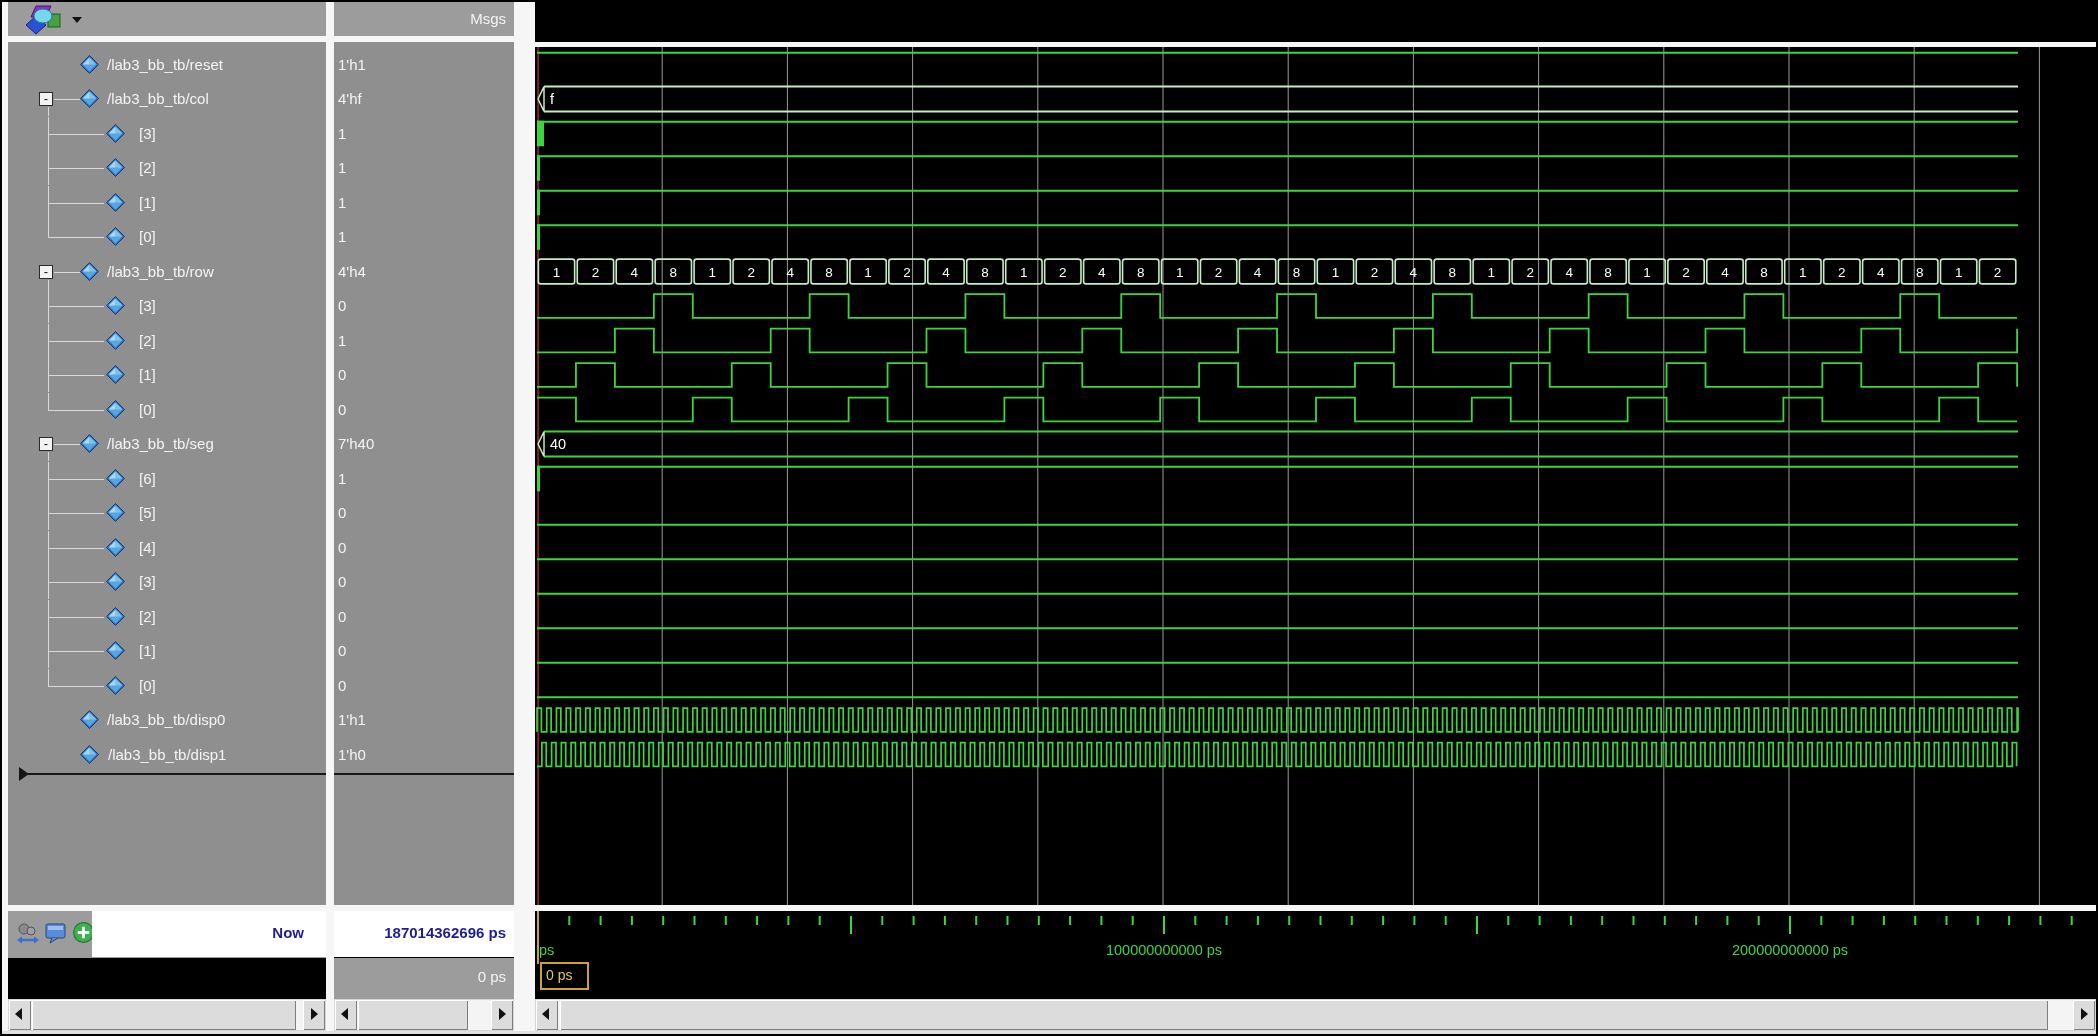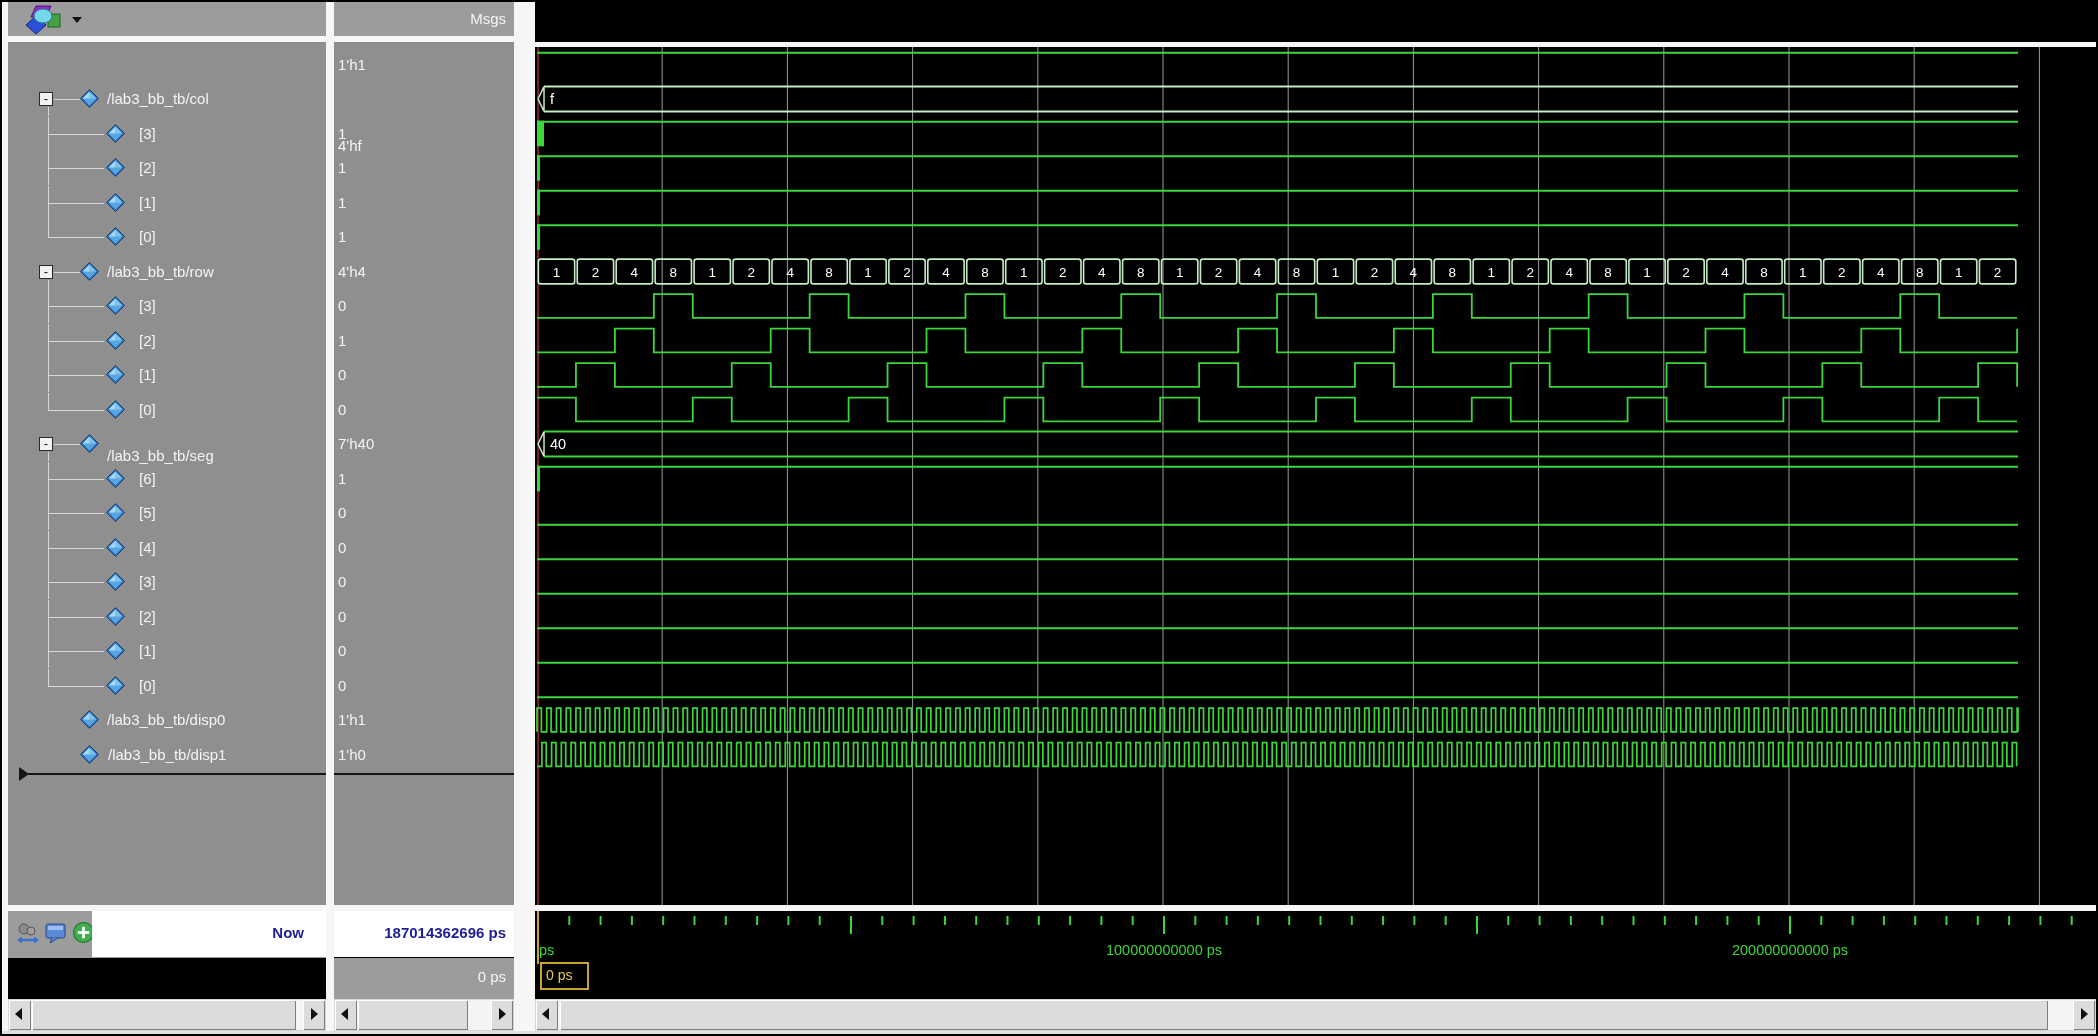--- a/index.html
+++ b/index.html
@@ -54,20 +54,29 @@
   </div>
   <div class="abs headgray" style="left:334px;top:2px;width:180px;height:34px;">
     <span class="abs sigtext" style="right:8px;top:8px;">Msgs</span>
   </div>
   <div class="abs white" style="left:2px;top:36px;width:533px;height:6px;"></div>
 
   <div class="abs white" style="left:326px;top:2px;width:8px;height:1029px;"></div>
   <div class="abs white" style="left:514px;top:2px;width:21px;height:1029px;"></div>
 
   <div id="names" class="abs panelgray" style="left:8px;top:42px;width:318px;height:863px;overflow:hidden;">
+      <div style="position:absolute;left:0;top:5.5px;width:318px;height:34px;">
+        <div style="position:absolute;left:72px;top:7px;width:19px;height:19px;"><svg width="19" height="19" viewBox="0 0 19 19">
+            <polygon points="9.5,0.5 18.5,9.5 9.5,18.5 0.5,9.5" fill="#2e6fc2" stroke="#15406f"></polygon>
+            <polygon points="9.5,2.6 16.4,9.5 9.5,16.4 2.6,9.5" fill="#58a6e0"></polygon>
+            <polygon points="9.5,2.6 2.6,9.5 9.5,9.5" fill="#a6d9f2"></polygon>
+            <polygon points="9.5,2.6 16.4,9.5 9.5,9.5" fill="#7fc2ea"></polygon>
+          </svg></div>
+        <div class="sigtext" style="position:absolute;left:99px;top:8px;">/lab3_bb_tb/reset</div>
+      </div>
       <div style="position:absolute;left:0;top:40px;width:318px;height:34px;">
         <div class="expandbox" style="position:absolute;left:31px;top:10px;">-</div>
         <div class="treeline" style="position:absolute;left:46px;top:17px;width:26px;height:1px;"></div>
         <div class="treeline" style="position:absolute;left:40px;top:25px;width:1px;height:9px;"></div>
         <div style="position:absolute;left:72px;top:7px;width:19px;height:19px;"><svg width="19" height="19" viewBox="0 0 19 19">
             <polygon points="9.5,0.5 18.5,9.5 9.5,18.5 0.5,9.5" fill="#2e6fc2" stroke="#15406f"></polygon>
             <polygon points="9.5,2.6 16.4,9.5 9.5,16.4 2.6,9.5" fill="#58a6e0"></polygon>
             <polygon points="9.5,2.6 2.6,9.5 9.5,9.5" fill="#a6d9f2"></polygon>
             <polygon points="9.5,2.6 16.4,9.5 9.5,9.5" fill="#7fc2ea"></polygon>
           </svg></div>
@@ -176,21 +185,21 @@
       <div style="position:absolute;left:0;top:385px;width:318px;height:34px;">
         <div class="expandbox" style="position:absolute;left:31px;top:10px;">-</div>
         <div class="treeline" style="position:absolute;left:46px;top:17px;width:26px;height:1px;"></div>
         <div class="treeline" style="position:absolute;left:40px;top:25px;width:1px;height:9px;"></div>
         <div style="position:absolute;left:72px;top:7px;width:19px;height:19px;"><svg width="19" height="19" viewBox="0 0 19 19">
             <polygon points="9.5,0.5 18.5,9.5 9.5,18.5 0.5,9.5" fill="#2e6fc2" stroke="#15406f"></polygon>
             <polygon points="9.5,2.6 16.4,9.5 9.5,16.4 2.6,9.5" fill="#58a6e0"></polygon>
             <polygon points="9.5,2.6 2.6,9.5 9.5,9.5" fill="#a6d9f2"></polygon>
             <polygon points="9.5,2.6 16.4,9.5 9.5,9.5" fill="#7fc2ea"></polygon>
           </svg></div>
-        <div class="sigtext" style="position:absolute;left:99px;top:20px;">/lab3_bb_tb/seg</div>
+        <div class="sigtext" style="position:absolute;left:99px;top:8px;">/lab3_bb_tb/seg</div>
       </div>
       <div style="position:absolute;left:0;top:419.5px;width:318px;height:34px;">
         <div class="treeline" style="position:absolute;left:40px;top:0;width:1px;height:34px;"></div>
         <div class="treeline" style="position:absolute;left:40px;top:17px;width:56px;height:1px;"></div>
         <div style="position:absolute;left:98px;top:7px;width:19px;height:19px;"><svg width="19" height="19" viewBox="0 0 19 19">
             <polygon points="9.5,0.5 18.5,9.5 9.5,18.5 0.5,9.5" fill="#2e6fc2" stroke="#15406f"></polygon>
             <polygon points="9.5,2.6 16.4,9.5 9.5,16.4 2.6,9.5" fill="#58a6e0"></polygon>
             <polygon points="9.5,2.6 2.6,9.5 9.5,9.5" fill="#a6d9f2"></polygon>
             <polygon points="9.5,2.6 16.4,9.5 9.5,9.5" fill="#7fc2ea"></polygon>
           </svg></div>
@@ -280,21 +289,21 @@
           </svg></div>
         <div class="sigtext" style="position:absolute;left:100px;top:8px;">/lab3_bb_tb/disp1</div>
       </div>
       <div class="insline" style="position:absolute;left:20px;top:731px;width:298px;height:2px;"></div>
       <div class="insmark" style="position:absolute;left:11px;top:725px;"></div>
     </div>
   <div id="values" class="abs panelgray" style="left:334px;top:42px;width:180px;height:863px;overflow:hidden;">
       <div style="position:absolute;left:0;top:5.5px;width:180px;height:34px;">
         <div class="valtext" style="position:absolute;left:4px;top:8px;">1'h1</div>
       </div>
-      <div style="position:absolute;left:0;top:40px;width:216px;height:34px;margin-top:47px;">
+      <div style="position:absolute;left:0;top:40px;width:216px;height:34px;">
         <div class="valtext" style="position:absolute;left:4px;top:8px;">4'hf</div>
       </div>
       <div style="position:absolute;left:0;top:74.5px;width:180px;height:34px;">
         <div class="valtext" style="position:absolute;left:4px;top:8px;">1</div>
       </div>
       <div style="position:absolute;left:0;top:109px;width:180px;height:34px;">
         <div class="valtext" style="position:absolute;left:4px;top:8px;">1</div>
       </div>
       <div style="position:absolute;left:0;top:143.5px;width:180px;height:34px;">
         <div class="valtext" style="position:absolute;left:4px;top:8px;">1</div>

